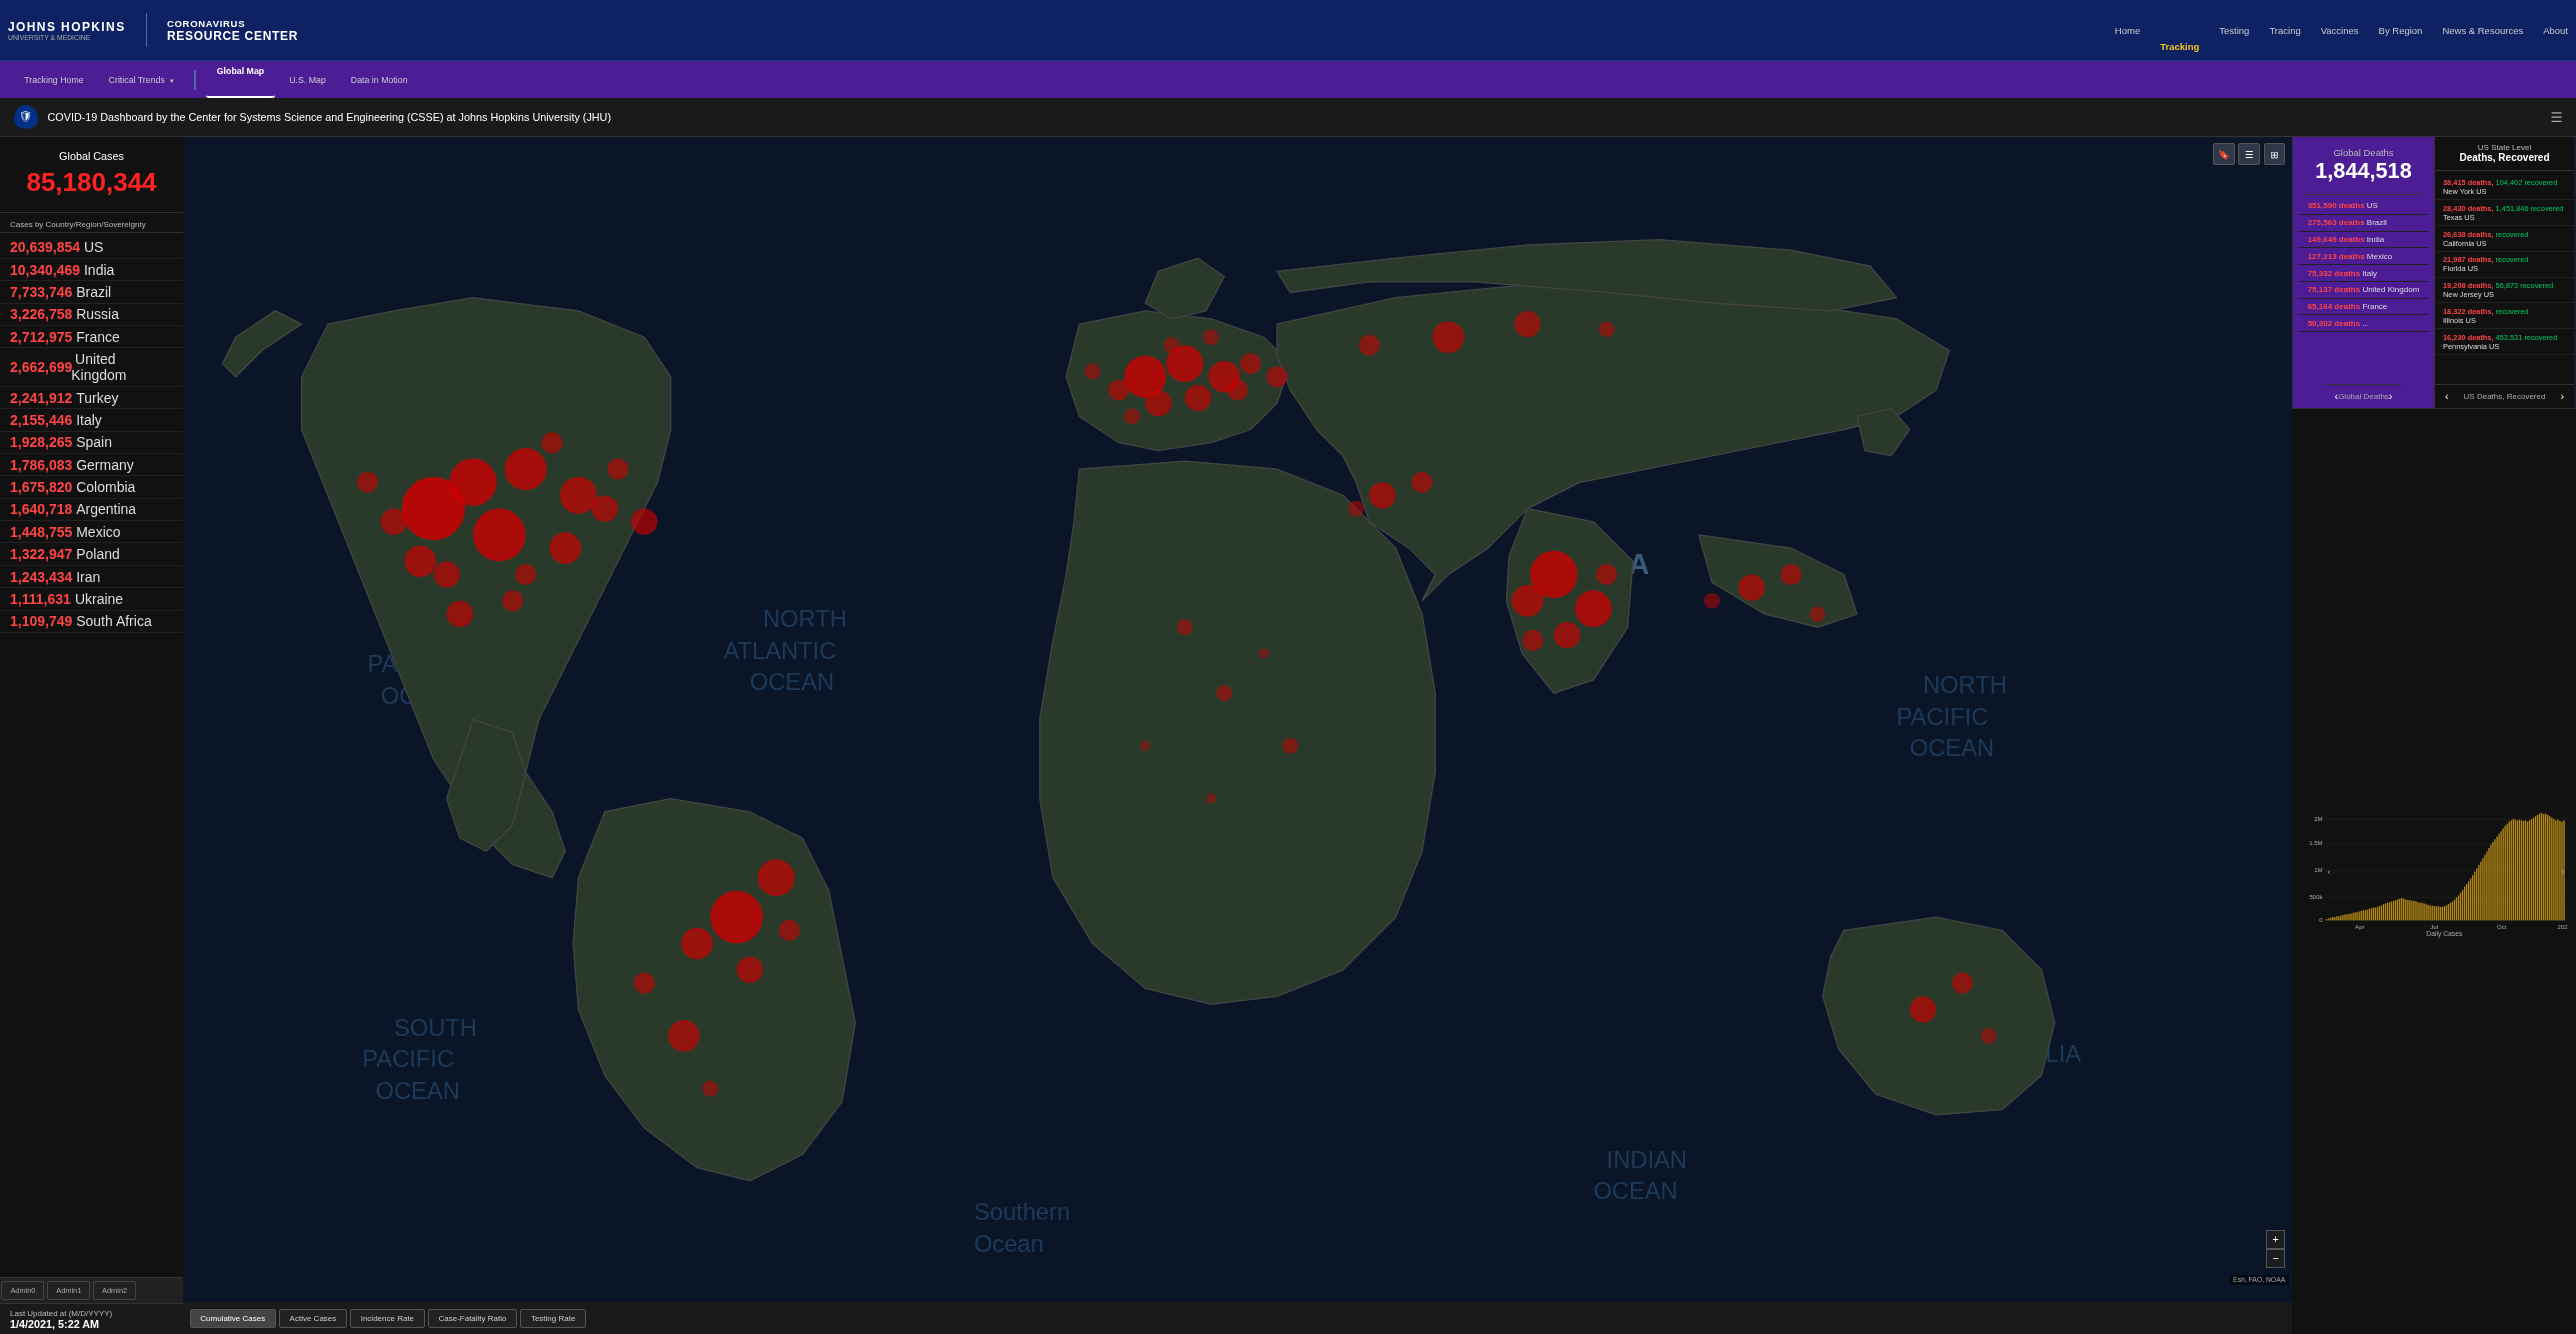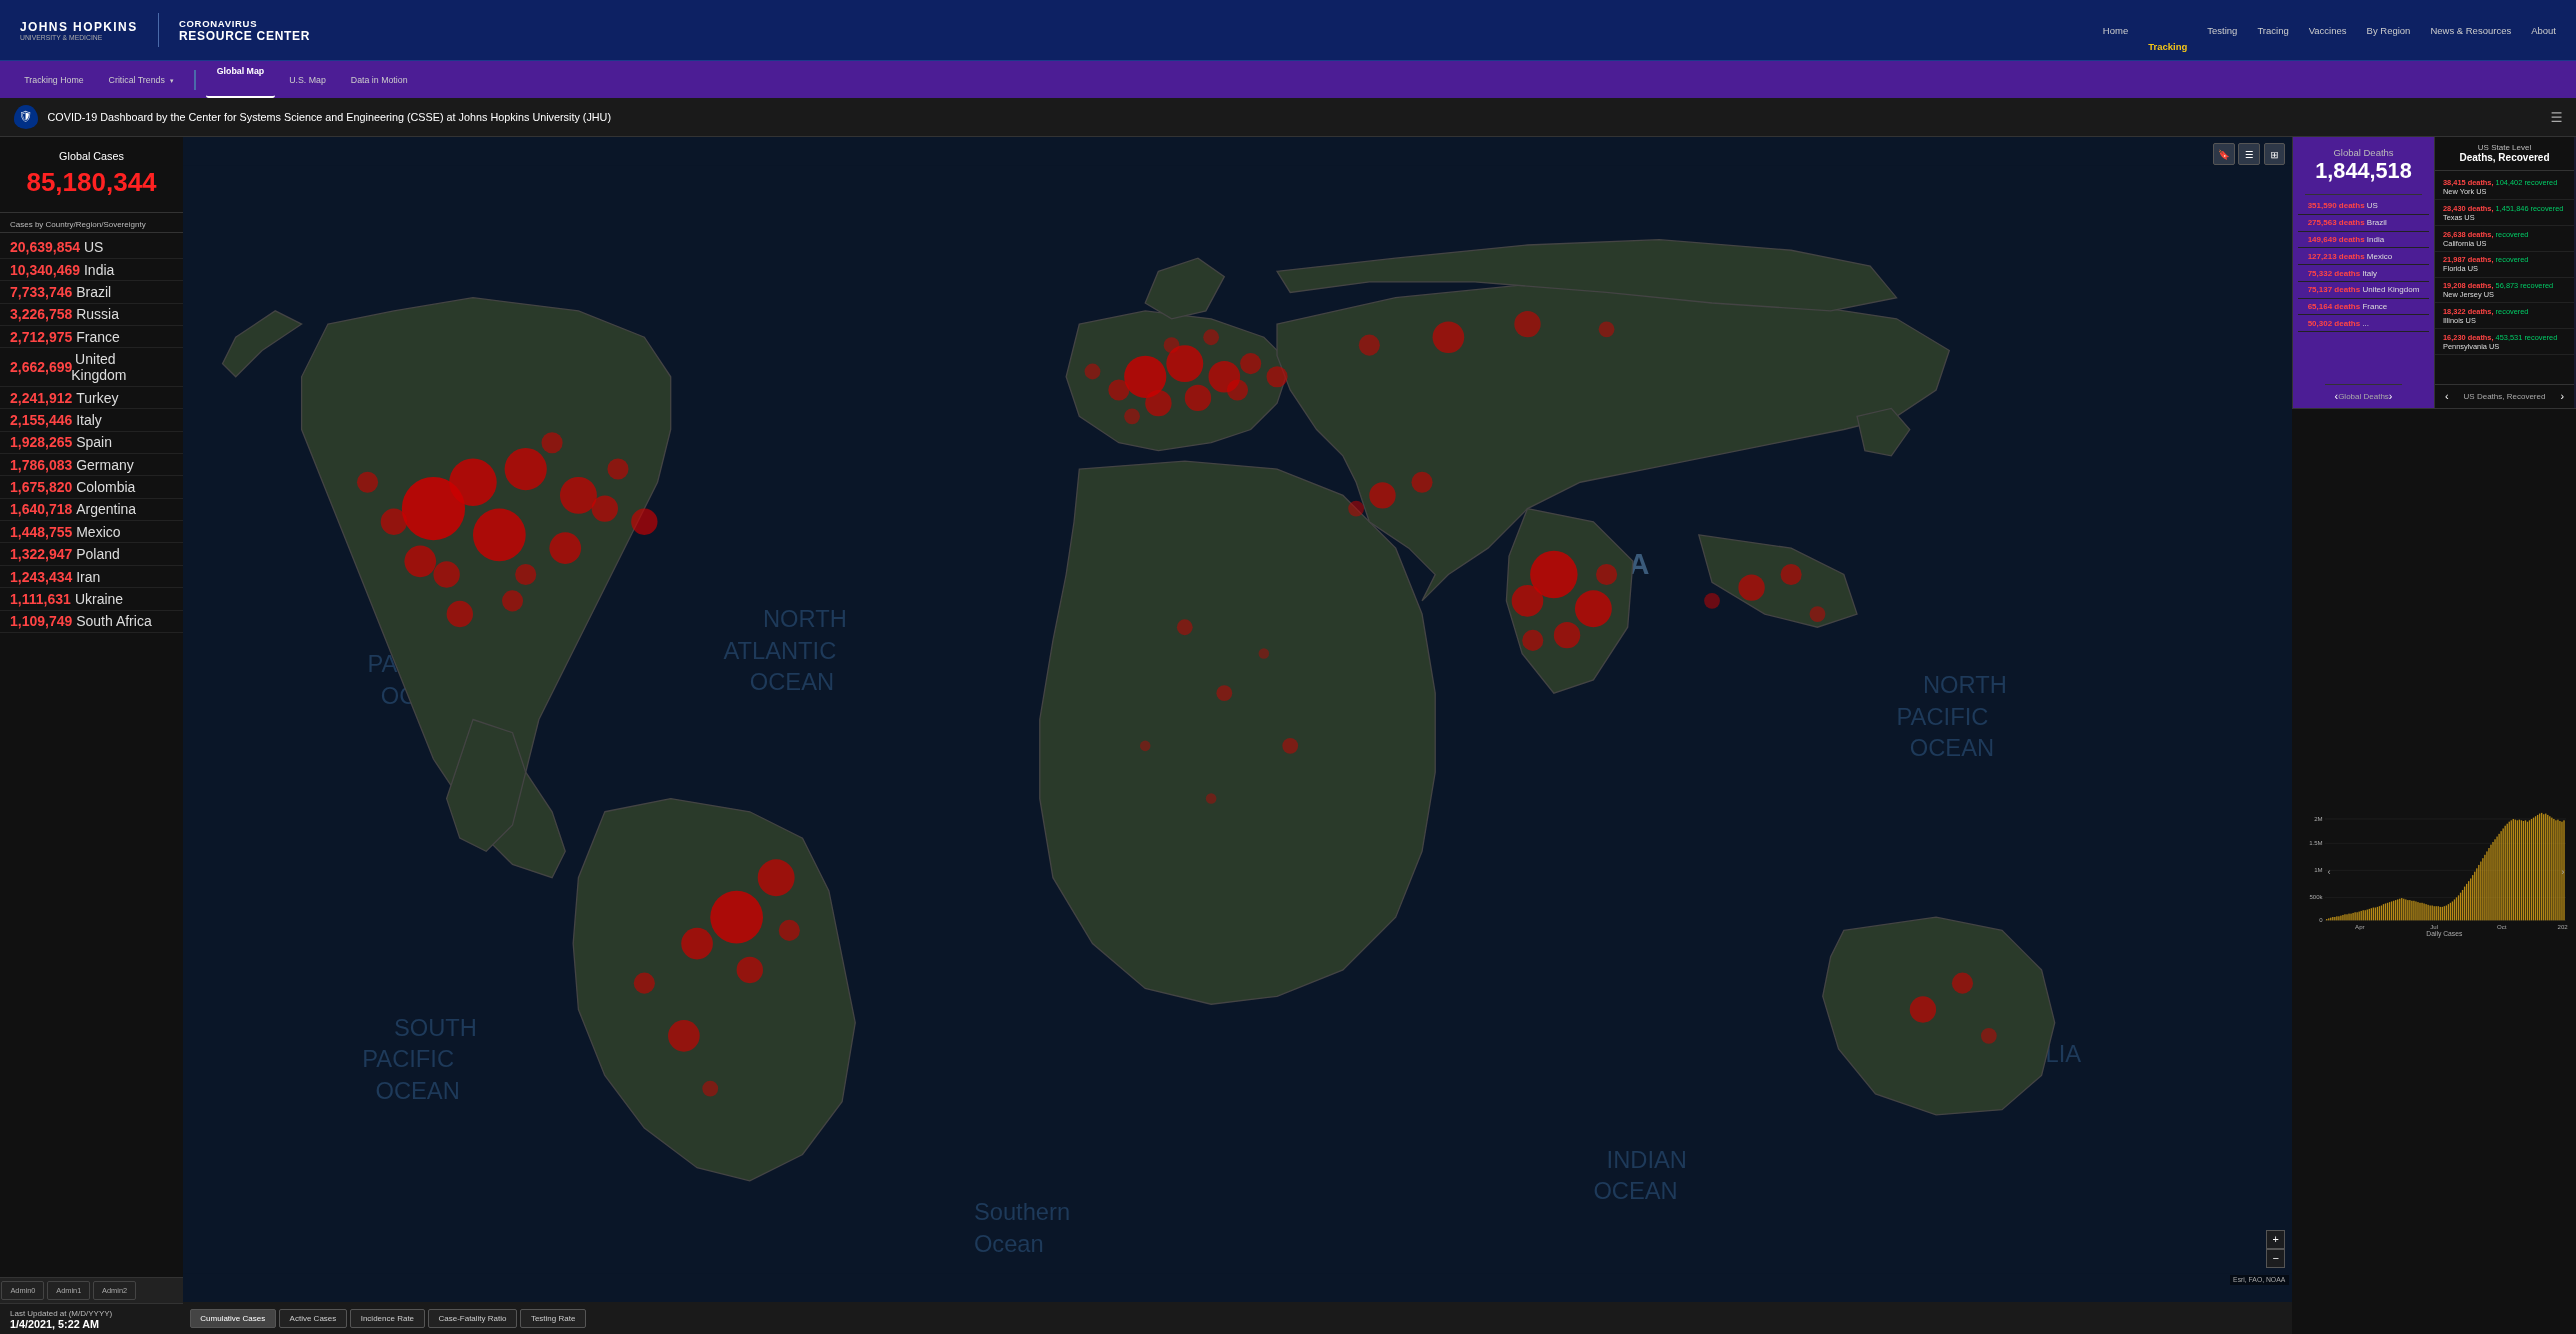--- a/index.html
+++ b/index.html
@@ -3,21 +3,21 @@
   <meta charset="utf-8">
   <style>
     * { margin: 0; padding: 0; box-sizing: border-box; }
     body { font-family: Arial, sans-serif; background: #1a1a2e; color: #fff; overflow-x: hidden; }
 
     
     .top-nav {
       background: #0d2163;
       display: flex;
       align-items: center;
-      padding: 0 20px;
+      padding: 0 8px;
       height: 61px;
       border-bottom: 0.7px solid #1a3a8a;
     }
     .logo-section {
       display: flex;
       align-items: center;
       gap: 10px;
       margin-right: auto;
     }
     .logo-text {

